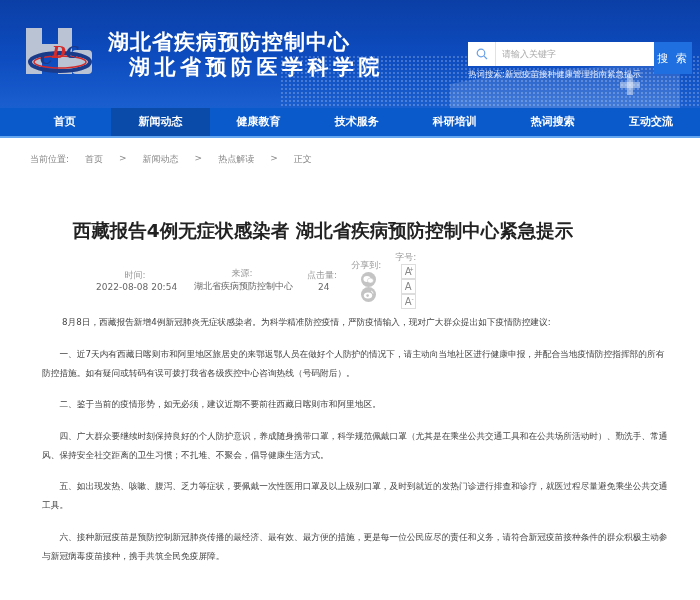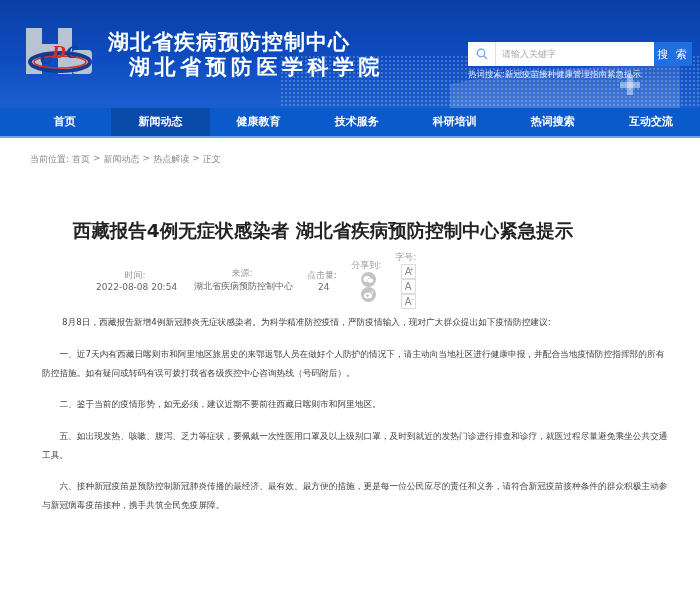--- a/index.html
+++ b/index.html
@@ -42,42 +42,42 @@
   .search-icon-wrap {
     width: 28px; height: 24px; display: flex; align-items: center; justify-content: center;
     border-right: 1px solid #dde3ee;
   }
   .search-input {
     flex: 1; border: none; outline: none; font-size: 9px; padding-left: 6px; color: #333;
     font-family: "DejaVu Sans", sans-serif;
   }
   .search-input::placeholder { color: #aaa; }
   .search-btn {
-    width: 38px; height: 24px; background: #1f6fe0; color: #fff; border: none;
+    width: 38px; height: 32px; background: #1f6fe0; color: #fff; border: none;
     font-size: 11px; font-family: "DejaVu Sans", sans-serif; letter-spacing: 2px;
   }
   .hot-search {
     position: absolute; left: 468px; top: 69px; font-size: 8.5px; color: #e6eeff;
     display: flex; gap: 0; white-space: nowrap;
   }
   .hot-search span { cursor: default; }
   .hot-search .kw { cursor: pointer; }
 
   .nav {
     height: 30px; background: #0b5acb; display: flex; padding-left: 18px;
     border-bottom: 2px solid #64a6f0;
   }
   .nav-item {
     width: 105px; height: 28px; line-height: 28px; text-align: center;
     color: #fff; font-size: 11px; font-weight: bold; cursor: pointer;
   }
   .nav-item.active { background: #0a4aa8; }
   .nav-item:first-child { width: 100px; }
 
-  .breadcrumb { position: absolute; left: 30px; top: 153px; font-size: 9px; color: #888; display: flex; gap: 3px; }
+  .breadcrumb { position: absolute; left: 30px; top: 153px; font-size: 9px; color: #888; display: flex; gap: 16px; }
   .breadcrumb .sep { color: #888; }
   .breadcrumb a { color: #888; text-decoration: none; }
 
   .article-title {
     position: absolute; left: 0; top: 218px; width: 646px; text-align: center;
     font-size: 18.5px; color: #222; letter-spacing: 0;
   }
   .meta {
     position: absolute; left: 93px; top: 251px; font-size: 9px; color: #999;
     display: flex; align-items: center; white-space: nowrap;
@@ -202,15 +202,16 @@
     <span class="font-btn">A<sup>+</sup></span>
     <span class="font-btn">A</span>
     <span class="font-btn">A<sup>-</sup></span>
   </span>
 </div>
 
 <div class="content">
   <p class="first">8月8日，西藏报告新增4例新冠肺炎无症状感染者。为科学精准防控疫情，严防疫情输入，现对广大群众提出如下疫情防控建议:</p>
   <p>一、近7天内有西藏日喀则市和阿里地区旅居史的来鄂返鄂人员在做好个人防护的情况下，请主动向当地社区进行健康申报，并配合当地疫情防控指挥部的所有防控措施。如有疑问或转码有误可拨打我省各级疾控中心咨询热线（号码附后）。</p>
   <p>二、鉴于当前的疫情形势，如无必须，建议近期不要前往西藏日喀则市和阿里地区。</p>
+  <p>四、广大群众要继续时刻保持良好的个人防护意识，养成随身携带口罩，科学规范佩戴口罩（尤其是在乘坐公共交通工具和在公共场所活动时）、勤洗手、常通风、保持安全社交距离的卫生习惯；不扎堆、不聚会，倡导健康生活方式。</p>
   <p>五、如出现发热、咳嗽、腹泻、乏力等症状，要佩戴一次性医用口罩及以上级别口罩，及时到就近的发热门诊进行排查和诊疗，就医过程尽量避免乘坐公共交通工具。</p>
   <p>六、接种新冠疫苗是预防控制新冠肺炎传播的最经济、最有效、最方便的措施，更是每一位公民应尽的责任和义务，请符合新冠疫苗接种条件的群众积极主动参与新冠病毒疫苗接种，携手共筑全民免疫屏障。</p>
 </div>
 
 </body></html>

